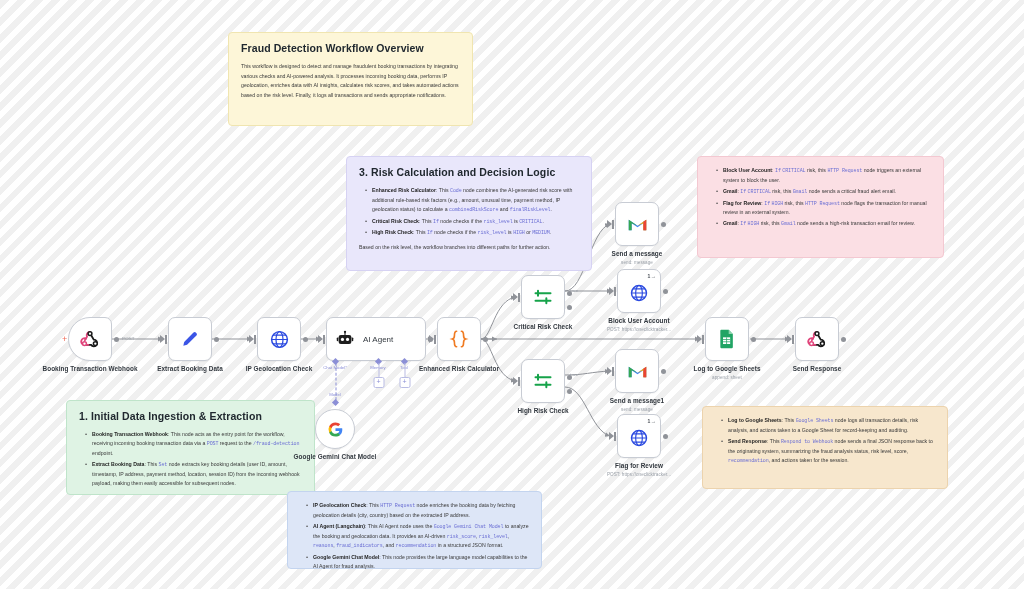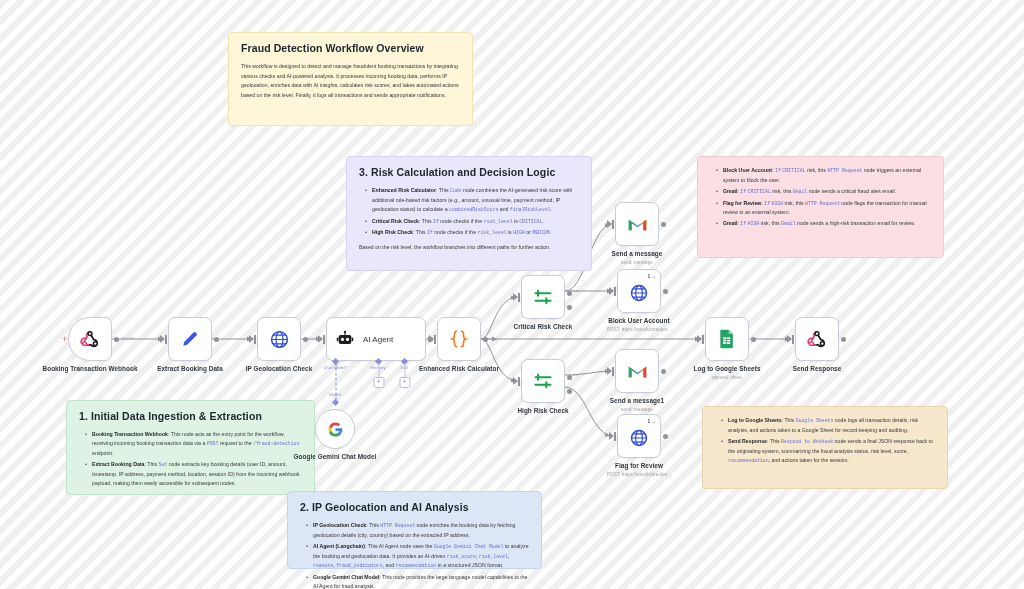--- a/index.html
+++ b/index.html
@@ -141,21 +141,20 @@
     <h3>1. Initial Data Ingestion &amp; Extraction</h3>
     <div class="body">
       <ul>
         <li><b>Booking Transaction Webhook</b><span>: This node acts as the entry point for the workflow, receiving incoming booking transaction data via a <code>POST</code> request to the <code>/fraud-detection</code> endpoint.</span></li>
         <li><b>Extract Booking Data</b><span>: This <code>Set</code> node extracts key booking details (user ID, amount, timestamp, IP address, payment method, location, session ID) from the incoming webhook payload, making them easily accessible for subsequent nodes.</span></li>
       </ul>
     </div>
   </div>
 
   <div class="note note-geo">
-    <h3>2. IP Geolocation and AI Analysis</h3>
     <div class="body">
       <ul>
         <li><b>IP Geolocation Check</b><span>: This <code>HTTP Request</code> node enriches the booking data by fetching geolocation details (city, country) based on the extracted IP address.</span></li>
         <li><b>AI Agent (Langchain)</b><span>: This AI Agent node uses the <code>Google Gemini Chat Model</code> to analyze the booking and geolocation data. It provides an AI-driven <code>risk_score</code>, <code>risk_level</code>, <code>reasons</code>, <code>fraud_indicators</code>, and <code>recommendation</code> in a structured JSON format.</span></li>
         <li><b>Google Gemini Chat Model</b><span>: This node provides the large language model capabilities to the AI Agent for fraud analysis.</span></li>
       </ul>
     </div>
   </div>
 
   <div class="note note-log">

